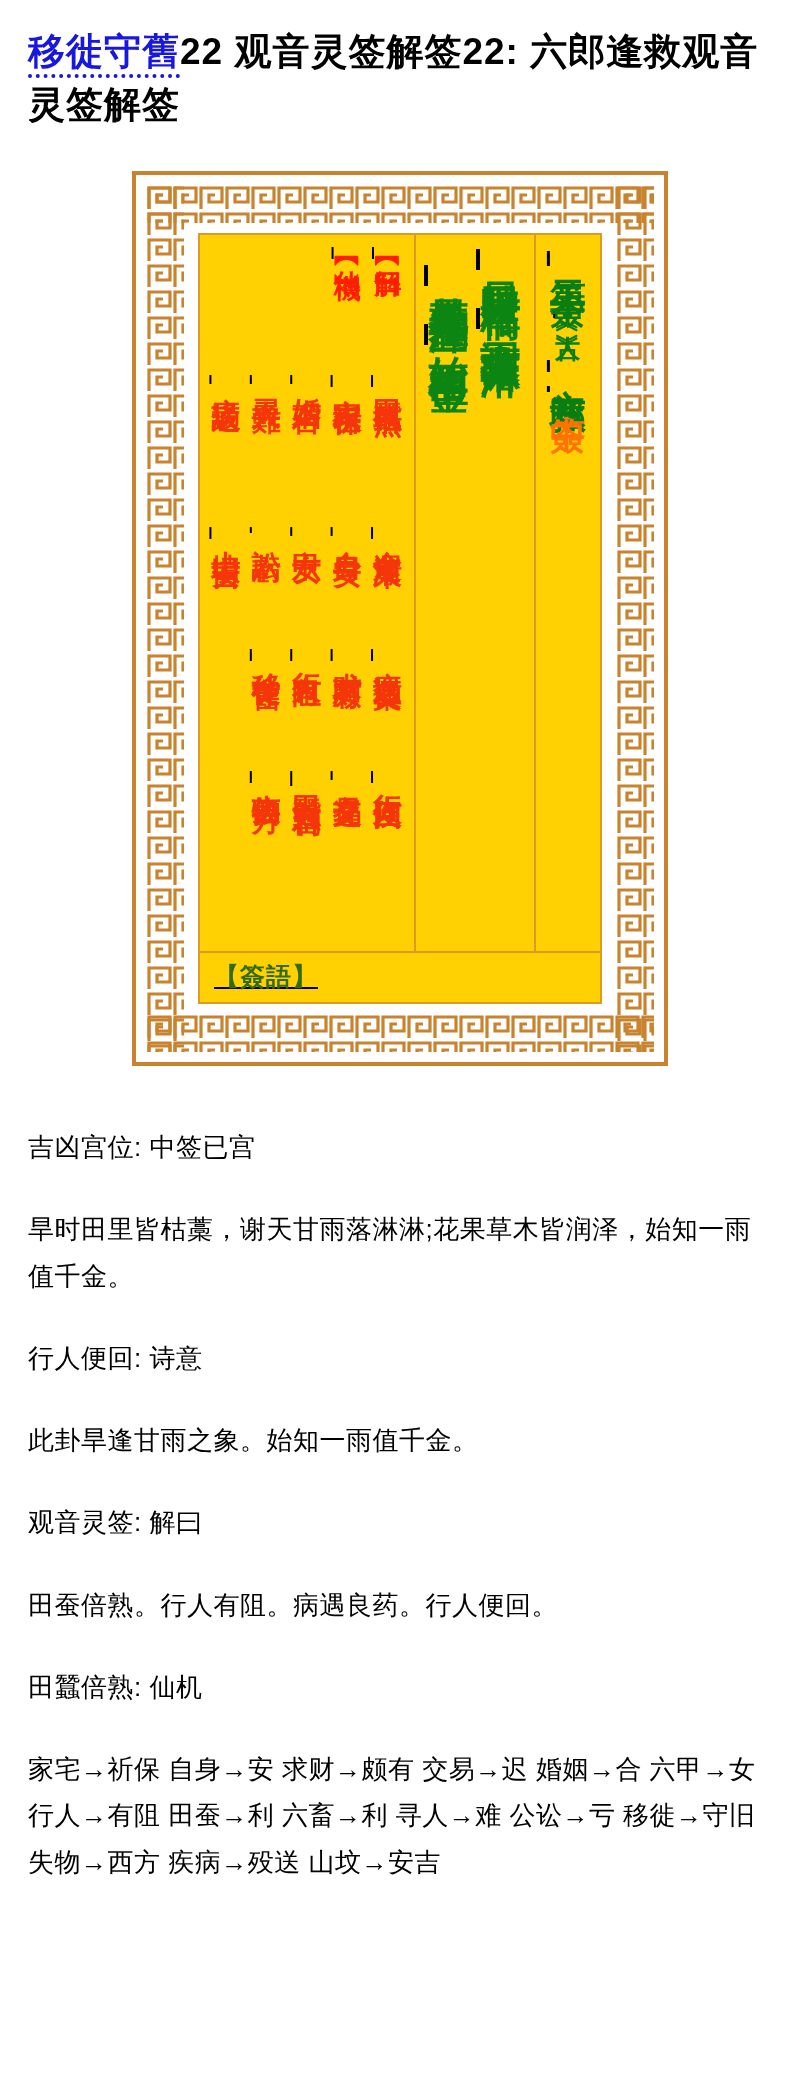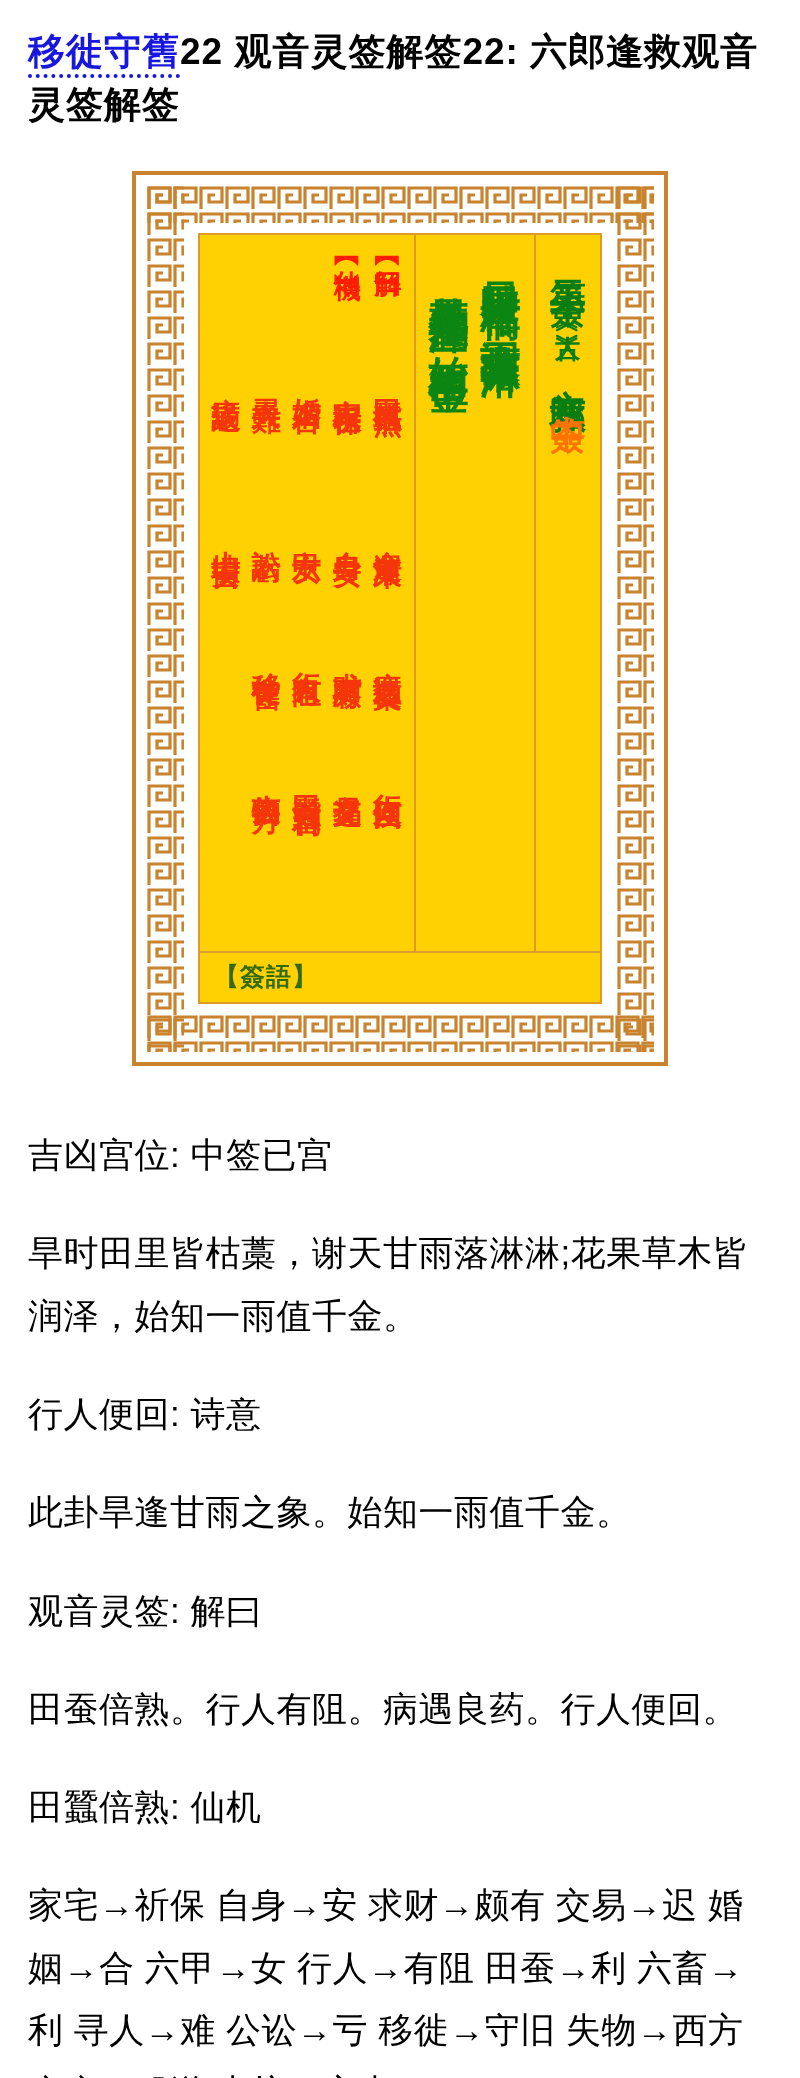--- a/index.html
+++ b/index.html
@@ -41,20 +41,21 @@
   .m-left  {top:10px;bottom:10px;left:10px;width:38px;}
   .m-right {top:10px;bottom:10px;right:10px;width:38px;}
   .card-inner{
     position:relative;
     width:100%;height:100%;
     box-sizing:border-box;
     background:#ffd103;
     border:2px solid #dd9a26;
     display:flex;
     flex-direction:column;
+    text-decoration:underline;
   }
   .card-main{
     flex:1 1 auto;
     display:flex;
     flex-direction:row;
     min-height:0;
   }
   
   .vtext{
     writing-mode:vertical-rl;
@@ -114,21 +115,21 @@
     color:#356b10;
     font-size:25px;
     font-weight:bold;
     line-height:1.32;
     letter-spacing:1px;
   }
   .qianyu-header{display:block;}
   
   .para{
     margin:0 28px 36px 28px;
-    font-size:35px;
+    font-size:26px;
     line-height:1.78;
     color:#000;
     letter-spacing:0.5px;
   }
 </style>
 </head>
 <body>
 
 <svg width="0" height="0" style="position:absolute" aria-hidden="true">
   <defs>

